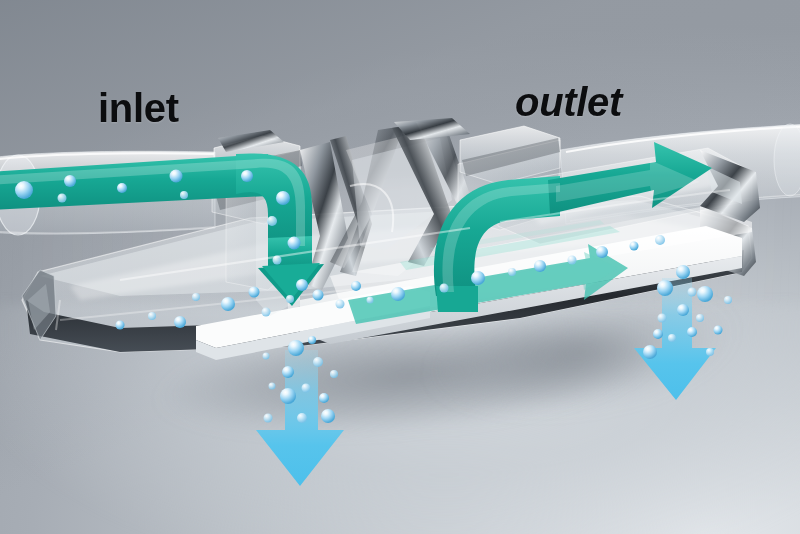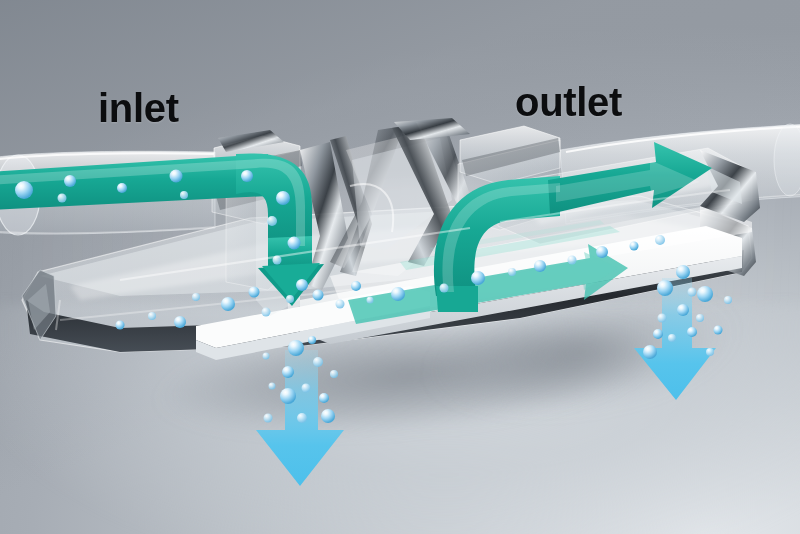--- a/index.html
+++ b/index.html
@@ -40,21 +40,21 @@
     transform:skewX(-30deg);
     filter:blur(11px);
   }
   
   .label{
     position:absolute;color:#0c0d0f;font-weight:bold;letter-spacing:-0.3px;
     text-shadow:0 1px 2px rgba(255,255,255,.18);
     user-select:none;
   }
   #lbl-inlet{left:98px;top:86px;font-size:40px;}
-  #lbl-outlet{left:515px;top:80px;font-size:40px;}
+  #lbl-outlet{left:515px;top:80px;font-size:40px;font-style:italic;}
 
   
   svg.art{position:absolute;left:0;top:0;width:800px;height:534px;overflow:visible;}
   .noevt{pointer-events:none;}
 </style>
 </head>
 <body>
 
 <div id="stage">
 

